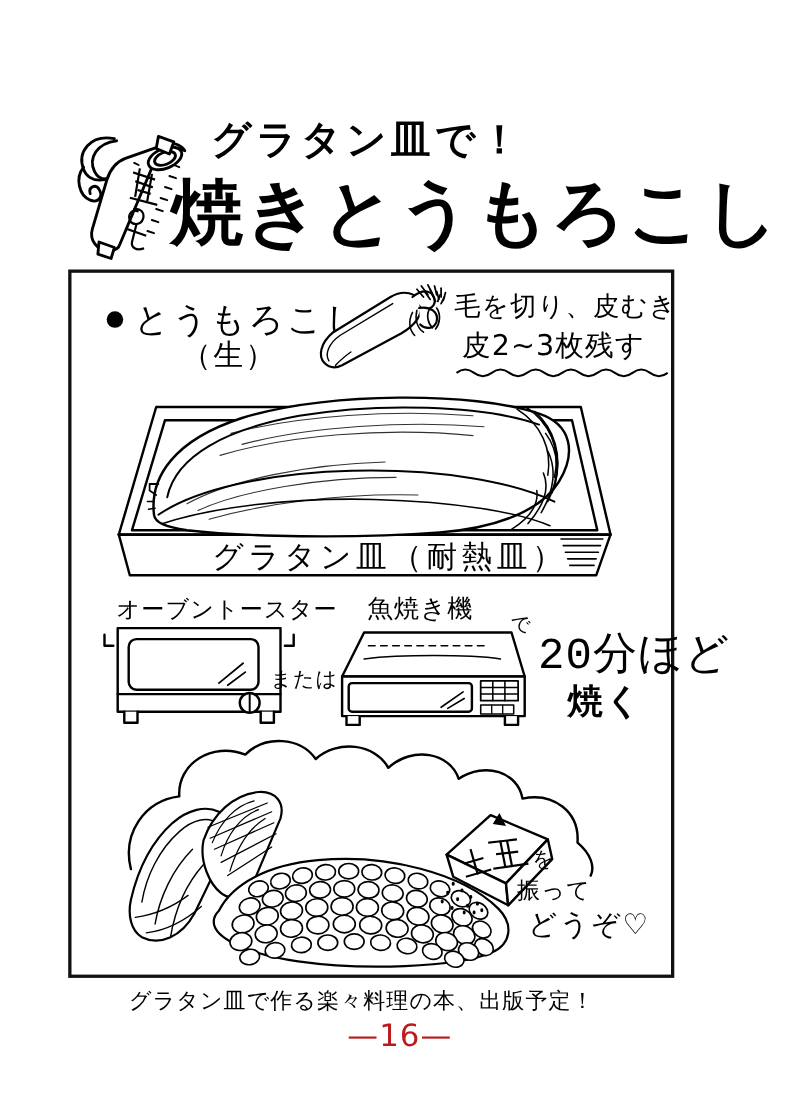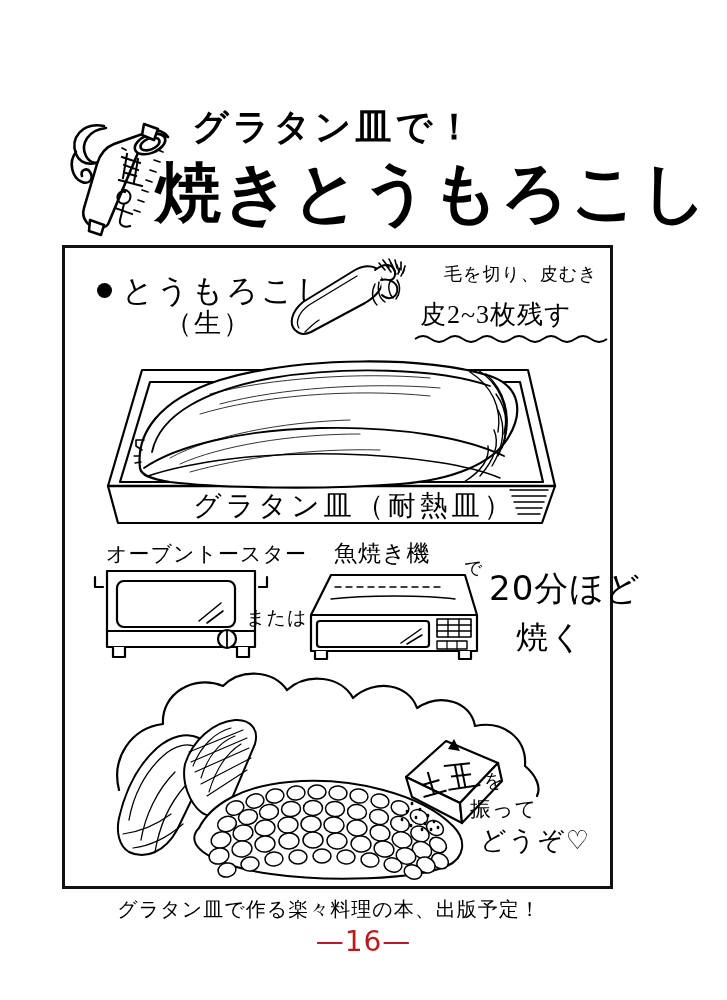--- a/index.html
+++ b/index.html
@@ -64,40 +64,40 @@
     left: 97px; top: 283px;
     width: 15px; height: 15px;
     background: #000;
     border-radius: 50%;
   }
   #ingredient-name { left: 122px; top: 270px; font-size: 31px; letter-spacing: 3px; }
   #ingredient-note { left: 165px; top: 305px; font-size: 27px; letter-spacing: 2px; }
 
   #corn-raw-icon { left: 283px; top: 258px; width: 128px; height: 80px; }
 
-  #note-cut  { left: 413px; top: 262px; font-size: 18px; letter-spacing: 1px; margin-left: 31px; }
-  #note-husk { left: 420px; top: 297px; font-size: 26px; letter-spacing: 1px; font-family: Liberation Serif, serif; }
+  #note-cut  { left: 413px; top: 262px; font-size: 24px; letter-spacing: 1px; }
+  #note-husk { left: 420px; top: 297px; font-size: 26px; letter-spacing: 1px; }
   #note-wave { left: 415px; top: 332px; width: 196px; height: 12px; }
 
   
   #dish-illustration { left: 100px; top: 338px; width: 462px; height: 192px; }
   #dish-label { left: 193px; top: 487px; font-size: 28px; letter-spacing: 4px; }
 
   
   #toaster-label { left: 106px; top: 540px; font-size: 21px; letter-spacing: 1px; text-align: right; }
   #toaster-illustration { left: 91px; top: 563px; width: 180px; height: 100px; }
 
   #matawa-label { left: 246px; top: 605px; font-size: 19px; letter-spacing: 1px; }
 
   #grill-label { left: 334px; top: 538px; font-size: 23px; letter-spacing: 1px; }
   #grill-de { left: 464px; top: 556px; font-size: 18px; }
   #grill-illustration { left: 305px; top: 565px; width: 180px; height: 98px; }
 
-  #time-label { left: 489px; top: 566px; font-size: 34px; letter-spacing: 1px; }
-  #bake-label { left: 516px; top: 616px; font-size: 32px; letter-spacing: 2px; }
+  #time-label { left: 489px; top: 566px; font-size: 40px; letter-spacing: 1px; font-family: Liberation Mono, monospace; }
+  #bake-label { left: 516px; top: 616px; font-size: 32px; letter-spacing: 2px; font-weight: bold; }
 
   
   #cloud-shape { left: 117px; top: 672px; width: 450px; height: 125px; }
   #corn-done-illustration { left: 115px; top: 700px; width: 360px; height: 185px; }
   #peel-label { left: 253px; top: 740px; font-size: 27px; letter-spacing: 3px; }
   #salt-shaker { left: 398px; top: 737px; width: 110px; height: 95px; }
   #salt-wo { left: 484px; top: 768px; font-size: 19px; }
   #sprinkle-label { left: 470px; top: 795px; font-size: 21px; letter-spacing: 1px; }
   #please-label { left: 480px; top: 823px; font-size: 26px; letter-spacing: 2px; }
 

